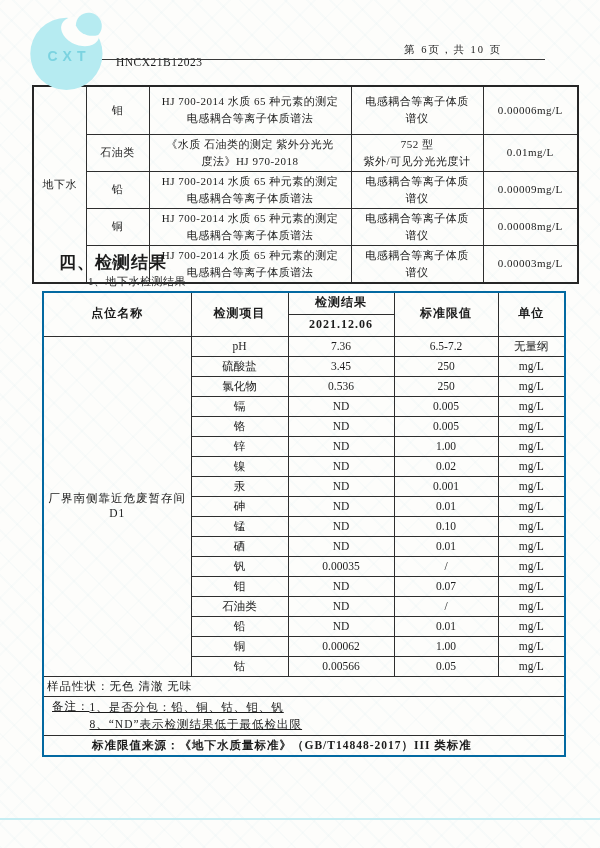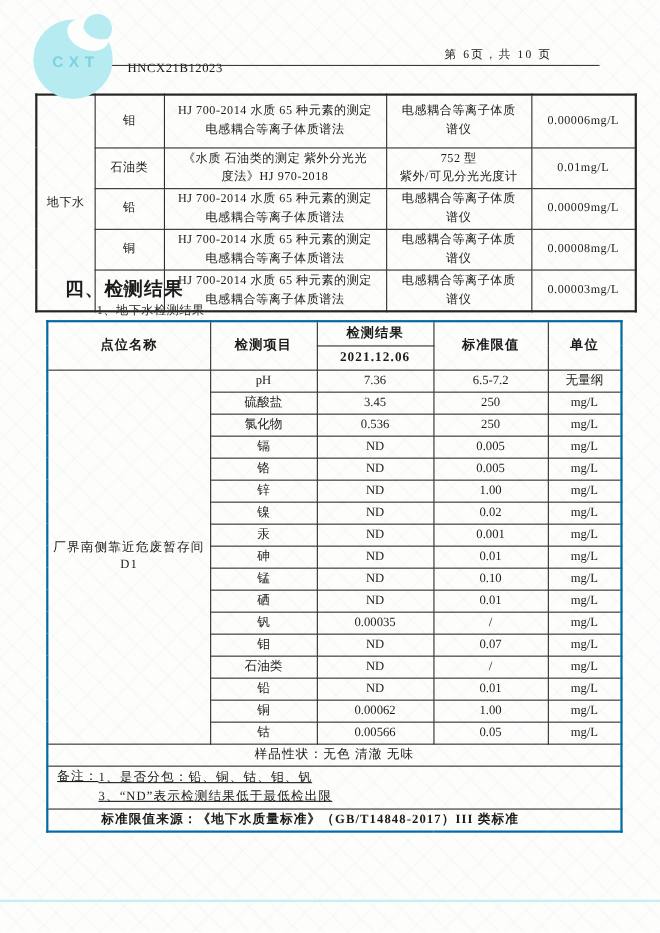--- a/index.html
+++ b/index.html
@@ -47,21 +47,21 @@
   .result-table th, .result-table td {
     border:1px solid #2e2e2e; padding:0 3px; vertical-align:middle; line-height:1.3;
   }
   .result-table thead th { font-size:12px; font-weight:bold; letter-spacing:1px; }
   .result-table thead tr { height:22px; }
   .result-table tbody tr { height:20px; }
   .site-cell { white-space:pre-line; line-height:2.1; letter-spacing:1px; font-size:11.5px; }
   tr.sample-row { height:24px; }
   tr.notes-row { height:34px; }
   tr.source-row { height:22px; }
-  .sample-cell { text-align:center; letter-spacing:1px; }
+  .sample-cell { text-align:left; letter-spacing:1px; }
   .notes-cell { text-align:left; padding:2px 4px 2px 8px !important; }
   .notes-flex { display:flex; align-items:flex-start;text-decoration:underline; }
   .notes-label { flex:0 0 auto; letter-spacing:1px; }
   .notes-lines div { line-height:1.5; letter-spacing:1px; }
   .source-cell { text-align:left; padding-left:48px !important; letter-spacing:1px;font-weight:bold; }
   
   .footer-accent-line { position:absolute; left:0; top:818px; width:600px; height:2px; background:#c7eef3; }
 </style>
 </head>
 <body>
@@ -264,21 +264,21 @@
       </tr>
       <tr class="sample-row">
         <td colspan="5" class="sample-cell">样品性状：无色 清澈 无味</td>
       </tr>
       <tr class="notes-row">
         <td colspan="5" class="notes-cell">
           <div class="notes-flex">
             <span class="notes-label">备注：</span>
             <span class="notes-lines">
               <div>1、是否分包：铅、铜、钴、钼、钒</div>
-              <div>3、“ND”表示检测结果低于最低检出限</div>
+              <div>8、“ND”表示检测结果低于最低检出限</div>
             </span>
           </div>
         </td>
       </tr>
       <tr class="source-row">
         <td colspan="5" class="source-cell">标准限值来源：《地下水质量标准》（GB/T14848-2017）III 类标准</td>
       </tr>
     </tbody>
   </table>
 

